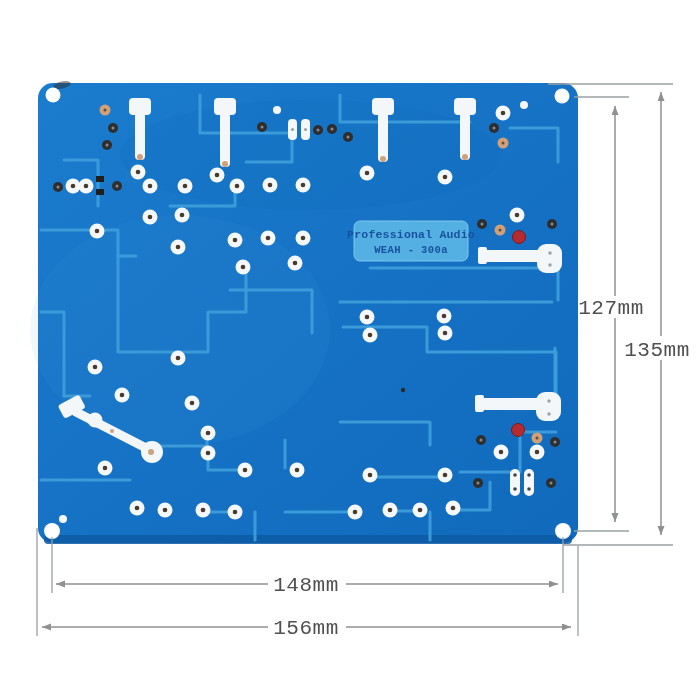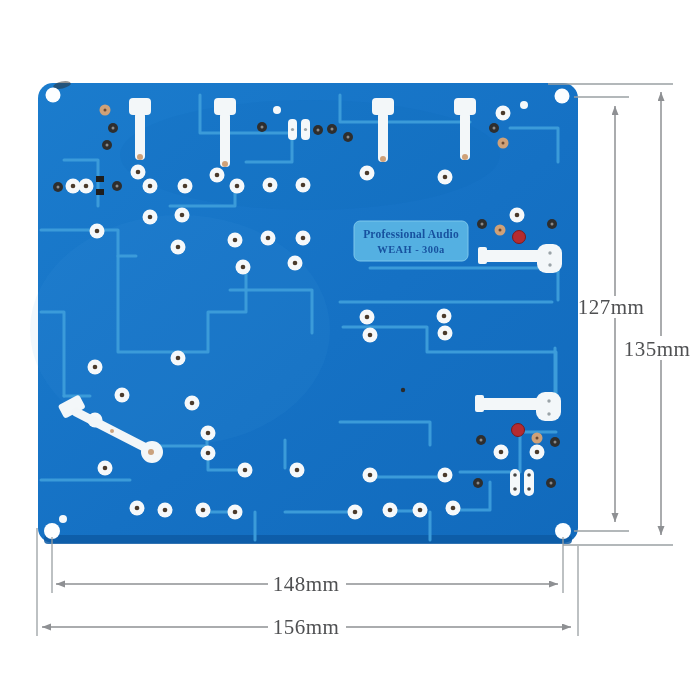--- a/index.html
+++ b/index.html
@@ -1,17 +1,17 @@
 <!DOCTYPE html>
 <html><head>
 <meta charset="utf-8">
 <style>
   html,body{margin:0;padding:0;background:#ffffff;}
   .stage{position:relative;width:700px;height:700px;background:#ffffff;overflow:hidden;
-         font-family:Liberation Serif, serif;}
+         font-family:Liberation Mono, monospace;}
   svg{position:absolute;left:0;top:0;}
   .trace{stroke:#3d9dda;stroke-width:3;fill:none;stroke-linecap:round;stroke-linejoin:round;opacity:.95}
   [data-name="solder-pad"]{fill:#f5f8fa}
   [data-name="pad-hole"]{fill:#4a3a2b}
   [data-name="slot-head"],[data-name="slot-stem"],.conn{fill:#f3f7f9}
   .conn-dot{fill:#9aa3a8}
   .dim{stroke:#8e9093;stroke-width:1.5;fill:none}
   .ext{stroke:#9aa0a3;stroke-width:1.3;fill:none}
   .dimtxt{fill:#4f5052;font-size:21px;text-anchor:middle;letter-spacing:.5px}
   .silk{fill:#17519f;font-weight:bold;text-anchor:middle}

